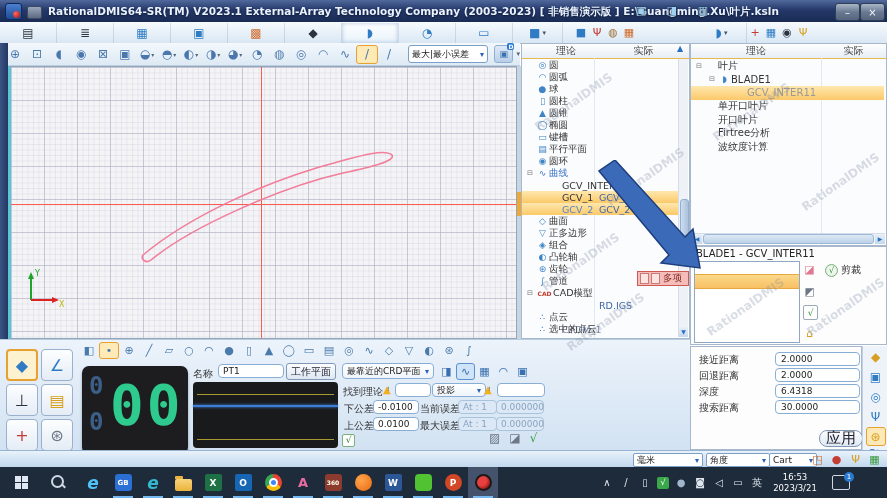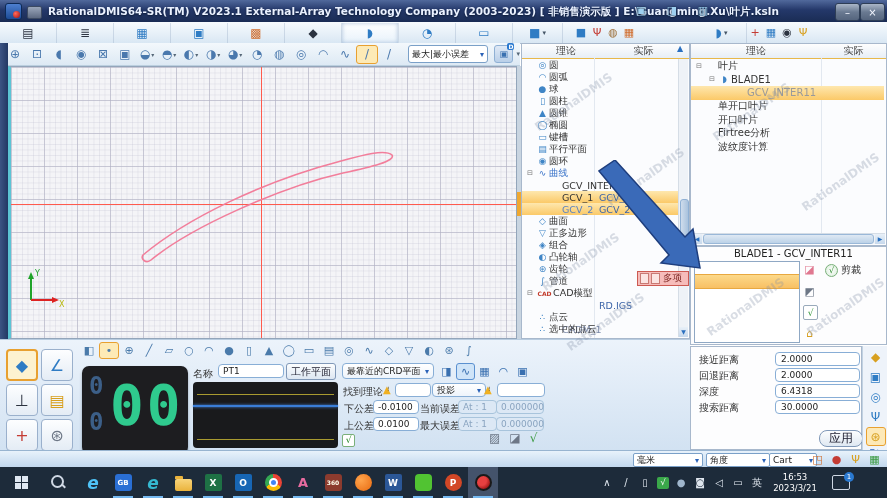--- a/index.html
+++ b/index.html
@@ -107,21 +107,21 @@
   .vscroll{position:absolute;right:1px;top:15px;bottom:1px;width:9px;background:#eef2f7;border-left:1px solid #d5dde6;}
   .vthumb{position:absolute;left:1px;width:7px;height:58px;top:140px;background:linear-gradient(90deg,#cfdcec,#a9c2dd);border:1px solid #8fb0d4;border-radius:3px;}
   .varrow{position:absolute;left:0;bottom:0;width:9px;height:10px;background:linear-gradient(#e8f0f8,#c6d8ec);
     color:#2a70c0;font-size:6px;text-align:center;line-height:10px;}
   .hscroll{position:absolute;left:1px;right:1px;bottom:1px;height:10px;background:#eef2f7;border-top:1px solid #d5dde6;display:flex;align-items:center;}
   .harrow{width:10px;height:10px;font-size:6px;color:#2a70c0;text-align:center;line-height:10px;background:linear-gradient(#e8f0f8,#c6d8ec);}
   .hthumb{flex:1;height:8px;margin:0 1px;background:linear-gradient(#dfe9f4,#bcd2e8);border:1px solid #9ab8d8;border-radius:3px;}
 
   
   .psec{left:690px;top:246px;width:197px;height:99px;background:#fdfdfe;}
-  .sectitle{position:absolute;left:5px;top:1px;font-size:10px;color:#222;margin-left:38px;}
+  .sectitle{position:absolute;left:5px;top:1px;font-size:10px;color:#222;}
   .seclist{position:absolute;left:3px;top:14px;width:104px;height:80px;background:#fff;border:1px solid #8fa8c4;}
   .selrow{position:absolute;left:0;top:12px;right:0;height:13px;
     background:linear-gradient(#fcd98a,#f8c064);border-top:1px solid #e8a840;border-bottom:1px solid #e8a840;}
   .secicons{position:absolute;left:110px;top:14px;width:22px;}
   .sicon{width:17px;height:17px;margin-bottom:5px;display:flex;align-items:center;justify-content:center;font-size:11px;}
   .sicon.boxed{background:#fff;border:1px solid #9ab;border-radius:2px;width:13px;height:13px;font-size:9px;margin-left:2px;}
   .clipchk{position:absolute;left:134px;top:16px;display:flex;align-items:center;gap:3px;font-size:10px;color:#333;}
   .roundchk{width:11px;height:11px;border-radius:50%;background:radial-gradient(#fff,#d8ecd8);border:1px solid #7ab07a;
     color:#2a8a2a;font-size:8px;display:flex;align-items:center;justify-content:center;}
 
@@ -135,21 +135,21 @@
   
   .pparams{left:690px;top:346px;width:172px;height:104px;background:#fdfdfe;padding-top:4px;}
   .prow{position:relative;height:16px;}
   .plab{position:absolute;left:8px;top:2px;font-size:10px;color:#333;}
   .pval{position:absolute;left:84px;top:1px;width:78px;height:12px;background:#fff;border:1px solid #88aed6;
     border-radius:4px;font-size:9px;color:#222;padding:0 0 0 5px;line-height:12px;}
   .prow.asSel .plab{left:6px;top:0;width:66px;height:12px;border:1px solid #88aed6;border-radius:4px;
     background:linear-gradient(#fff,#eef4fb);padding:0 0 0 5px;line-height:12px;}
   .prow.asSel .plab::after{content:"▾";position:absolute;right:4px;color:#2a62b8;font-size:8px;}
   .applybtn{position:absolute;left:128px;top:83px;width:42px;height:15px;border:1px solid #8098b8;border-radius:8px;
-    background:linear-gradient(#fcfdfe,#dfe8f2);font-size:12px;color:#223;display:flex;align-items:center;justify-content:center;}
+    background:linear-gradient(#fcfdfe,#dfe8f2);font-size:15px;color:#223;display:flex;align-items:center;justify-content:center;}
   .rstrip{position:absolute;left:862px;top:346px;width:25px;height:104px;background:#eef3fa;border-left:1px solid #c2d2e2;}
   .rsicon{width:20px;height:19px;margin:1px auto;display:flex;align-items:center;justify-content:center;font-size:12px;border-radius:3px;}
   .rsicon.sel{background:#fde9b8;border:1px solid #e8a030;box-sizing:border-box;color:#d8a020;}
   .updown{text-align:center;font-size:6px;color:#2a62b8;letter-spacing:1px;}
 
   
   .bottom{position:absolute;left:0;top:339px;width:690px;height:111px;
     background:linear-gradient(#ecf3fb,#d2e2f2);border-top:1px solid #b8cce0;box-sizing:border-box;}
   .bgrid{position:absolute;left:6px;top:9px;width:70px;display:flex;flex-wrap:wrap;gap:3px;}
   .bbtn{width:32px;height:32px;border:1px solid #9ab0cc;border-radius:4px;

